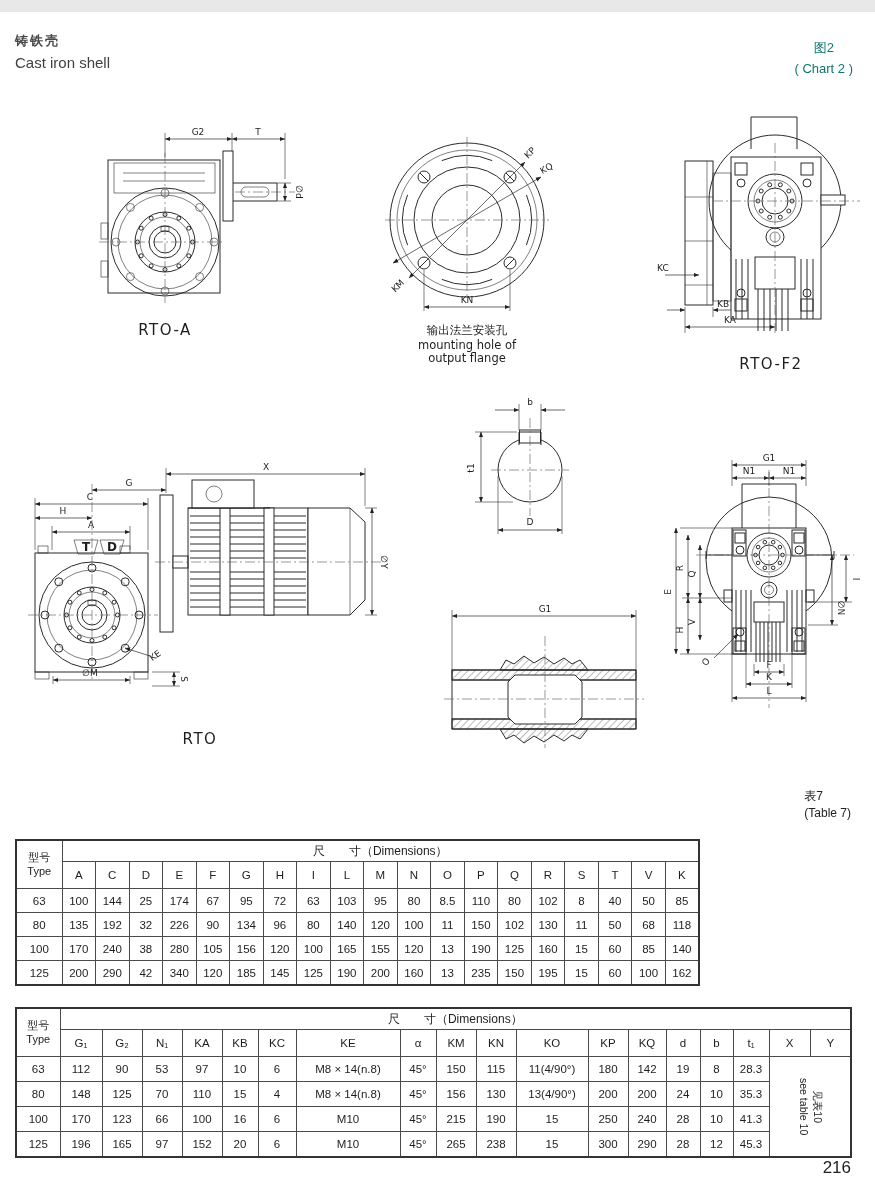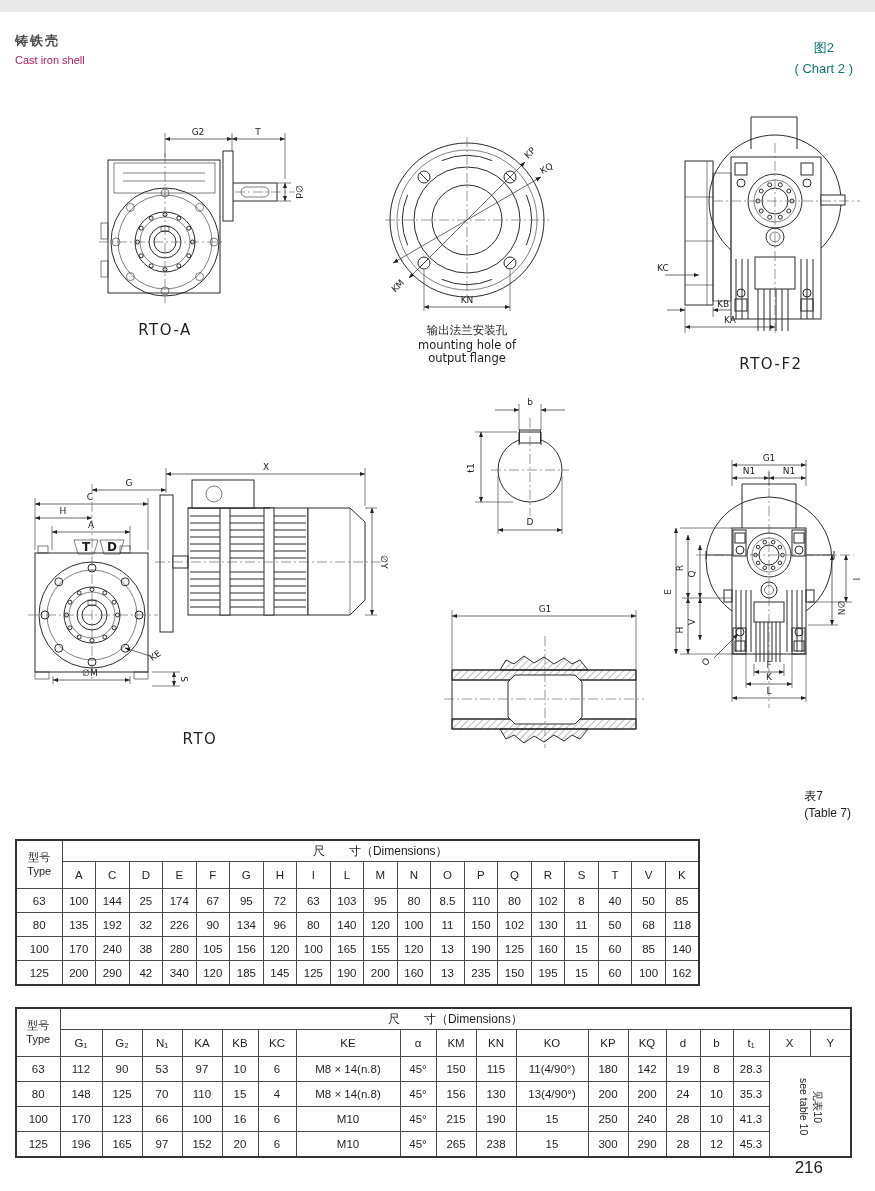--- a/index.html
+++ b/index.html
@@ -1,23 +1,23 @@
 <!DOCTYPE html>
 <html><head>
 <meta charset="utf-8">
 <style>
   html,body{margin:0;padding:0;background:#e8e8e8}
   .page{position:relative;width:875px;height:1191px;margin:12px auto;background:#fff;
         font-family:"Liberation Sans",sans-serif;color:#2b2b2b;overflow:hidden}
   
   .hdr-zh{position:absolute;left:15px;top:20px;font-size:13px;font-weight:bold;color:#4a4a4a;letter-spacing:2px}
-  .hdr-en{position:absolute;left:15px;top:42px;font-size:11px;color:#be185d}
+  .hdr-en{position:absolute;left:15px;top:42px;font-size:15px;color:#404040}
   .fig-ref{position:absolute;right:22px;top:26px;text-align:center;font-size:13px;color:#0f766e;line-height:1.6}
   .tbl-note{position:absolute;right:24px;top:776px;text-align:left;font-size:12px;color:#222;line-height:1.4}
-  .page-num{position:absolute;right:52px;top:1146px;font-size:17px;color:#222}
+  .page-num{position:absolute;right:24px;top:1146px;font-size:17px;color:#222}
   
   table.dim-table{position:absolute;left:15px;width:685px;border-collapse:collapse;table-layout:fixed;
         background:#fff;border:2px solid #333}
   #table1{top:827px}
   #table2{top:995px}
   .dim-table th,.dim-table td{border:1px solid #4a4a4a;text-align:center;vertical-align:middle;
         font-weight:400;font-size:11.5px;color:#1e1e1e;padding:0;overflow:hidden}
   .dim-table .dim-h{height:20px;font-size:12px;white-space:pre}
   .dim-table .col-h{height:26px}
   #table1 tbody td{height:23px}

